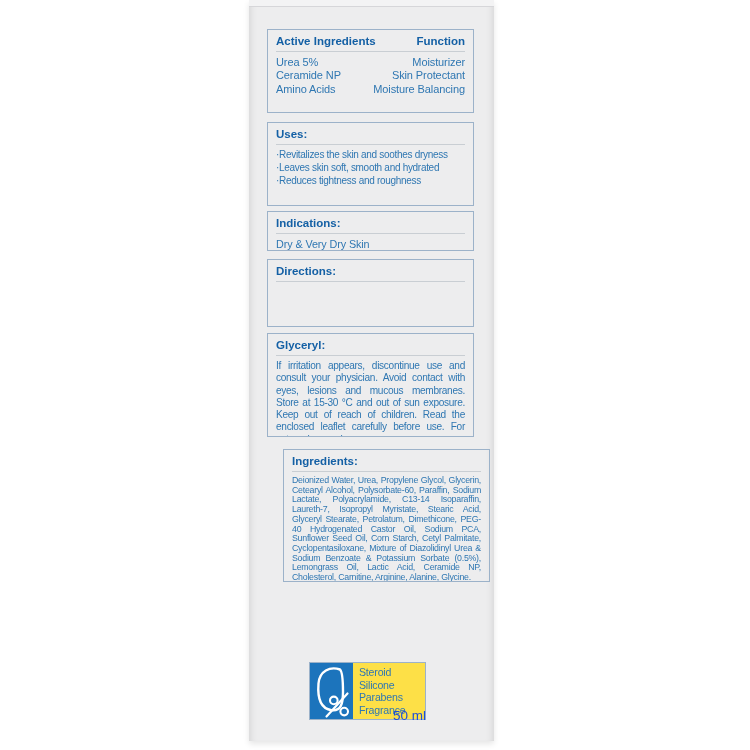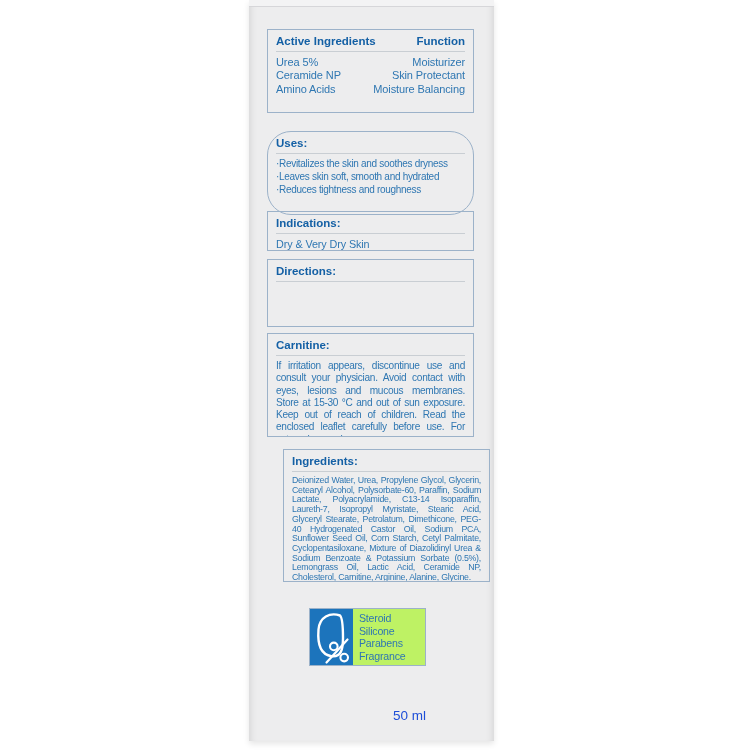--- a/index.html
+++ b/index.html
@@ -14,21 +14,21 @@
   .package-fold {
     position:absolute; top:0; left:0; right:0; height:7px;
     background:#f3f3f4; border-bottom:1px solid #d6d6d9;
   }
 
   .box {
     position:absolute; left:18px; width:207px;
     border:1px solid #9cb2c9; padding:5px 8px 0 8px; overflow:hidden;
   }
   .box-ai  { top:29px;  height:84px; }
-  .box-us  { top:131px; height:84px;border-radius:24px; }
+  .box-us  { top:122px; height:84px; }
   .box-in  { top:211px; height:40px; }
   .box-di  { top:259px; height:68px; }
   .box-wa  { top:333px; height:104px; }
   .box-ig  { top:449px; height:133px;margin-left:16px; }
 
   .hdr { color:#1460a5; font-weight:bold; font-size:11.5px; line-height:13px; }
   .hdr-row { display:flex; justify-content:space-between; }
   .divider { height:1px; background:#c9ced3; margin:3px 0 4px 0; }
 
   .ai-row { display:flex; justify-content:space-between; color:#2f77b2; font-size:11px; line-height:13.4px; letter-spacing:-0.1px; }
@@ -36,22 +36,22 @@
   .bullet-item { color:#2f77b2; font-size:10px; line-height:12.9px; letter-spacing:-0.3px; white-space:nowrap; }
   .bullet-item::before { content:"\00b7 "; }
 
   .body-text { color:#2f77b2; text-align:justify; }
   .in-text { font-size:10.8px; line-height:13px; letter-spacing:-0.1px; }
   .di-text { font-size:10.3px; line-height:13.2px; letter-spacing:-0.2px; }
   .wa-text { font-size:10.1px; line-height:12.3px; letter-spacing:-0.3px; }
   .ig-text { font-size:8.8px;  line-height:9.7px;  letter-spacing:-0.25px; }
 
   .freefrom {
-    position:absolute; left:60px; top:608px; width:117px; height:58px;
-    border:1px solid #9cb2c9; background:#bef264; display:flex;
+    position:absolute; left:60px; top:662px; width:117px; height:58px;
+    border:1px solid #9cb2c9; background:#fde047; display:flex;
   }
   .ff-icon { width:43px; flex:none; background:#1c74bc; }
   .ff-icon svg { display:block; width:43px; height:56px; }
   .ff-text { flex:1; padding:3px 0 0 6px; }
   .ff-line { color:#2f77b2; font-size:10.6px; line-height:12.7px; letter-spacing:-0.2px; }
 
   .volume {
     position:absolute; left:60px; top:708px; width:117px;
     text-align:right; color:#1d4ed8; font-weight:normal; font-size:13.5px;
   }
@@ -96,21 +96,21 @@
       <div class="divider"></div>
       <div class="body-text in-text">Dry &amp; Very Dry Skin</div>
     </section>
 
     <section class="box box-di">
       <div class="hdr">Directions:</div>
       <div class="divider"></div>
     </section>
 
     <section class="box box-wa">
-      <div class="hdr">Carnitine:</div>
+      <div class="hdr">Glyceryl:</div>
       <div class="divider"></div>
       <div class="body-text wa-text">If irritation appears, discontinue use and consult your physician. Avoid contact with eyes, lesions and mucous membranes. Store at 15-30 °C and out of sun exposure. Keep out of reach of children. Read the enclosed leaflet carefully before use. For external use only.</div>
     </section>
 
     <section class="box box-ig">
       <div class="hdr">Ingredients:</div>
       <div class="divider"></div>
       <div class="body-text ig-text">Deionized Water, Urea, Propylene Glycol, Glycerin, Cetearyl Alcohol, Polysorbate-60, Paraffin, Sodium Lactate, Polyacrylamide, C13-14 Isoparaffin, Laureth-7, Isopropyl Myristate, Stearic Acid, Glyceryl Stearate, Petrolatum, Dimethicone, PEG-40 Hydrogenated Castor Oil, Sodium PCA, Sunflower Seed Oil, Corn Starch, Cetyl Palmitate, Cyclopentasiloxane, Mixture of Diazolidinyl Urea &amp; Sodium Benzoate &amp; Potassium Sorbate (0.5%), Lemongrass Oil, Lactic Acid, Ceramide NP, Cholesterol, Carnitine, Arginine, Alanine, Glycine.</div>
     </section>
 

